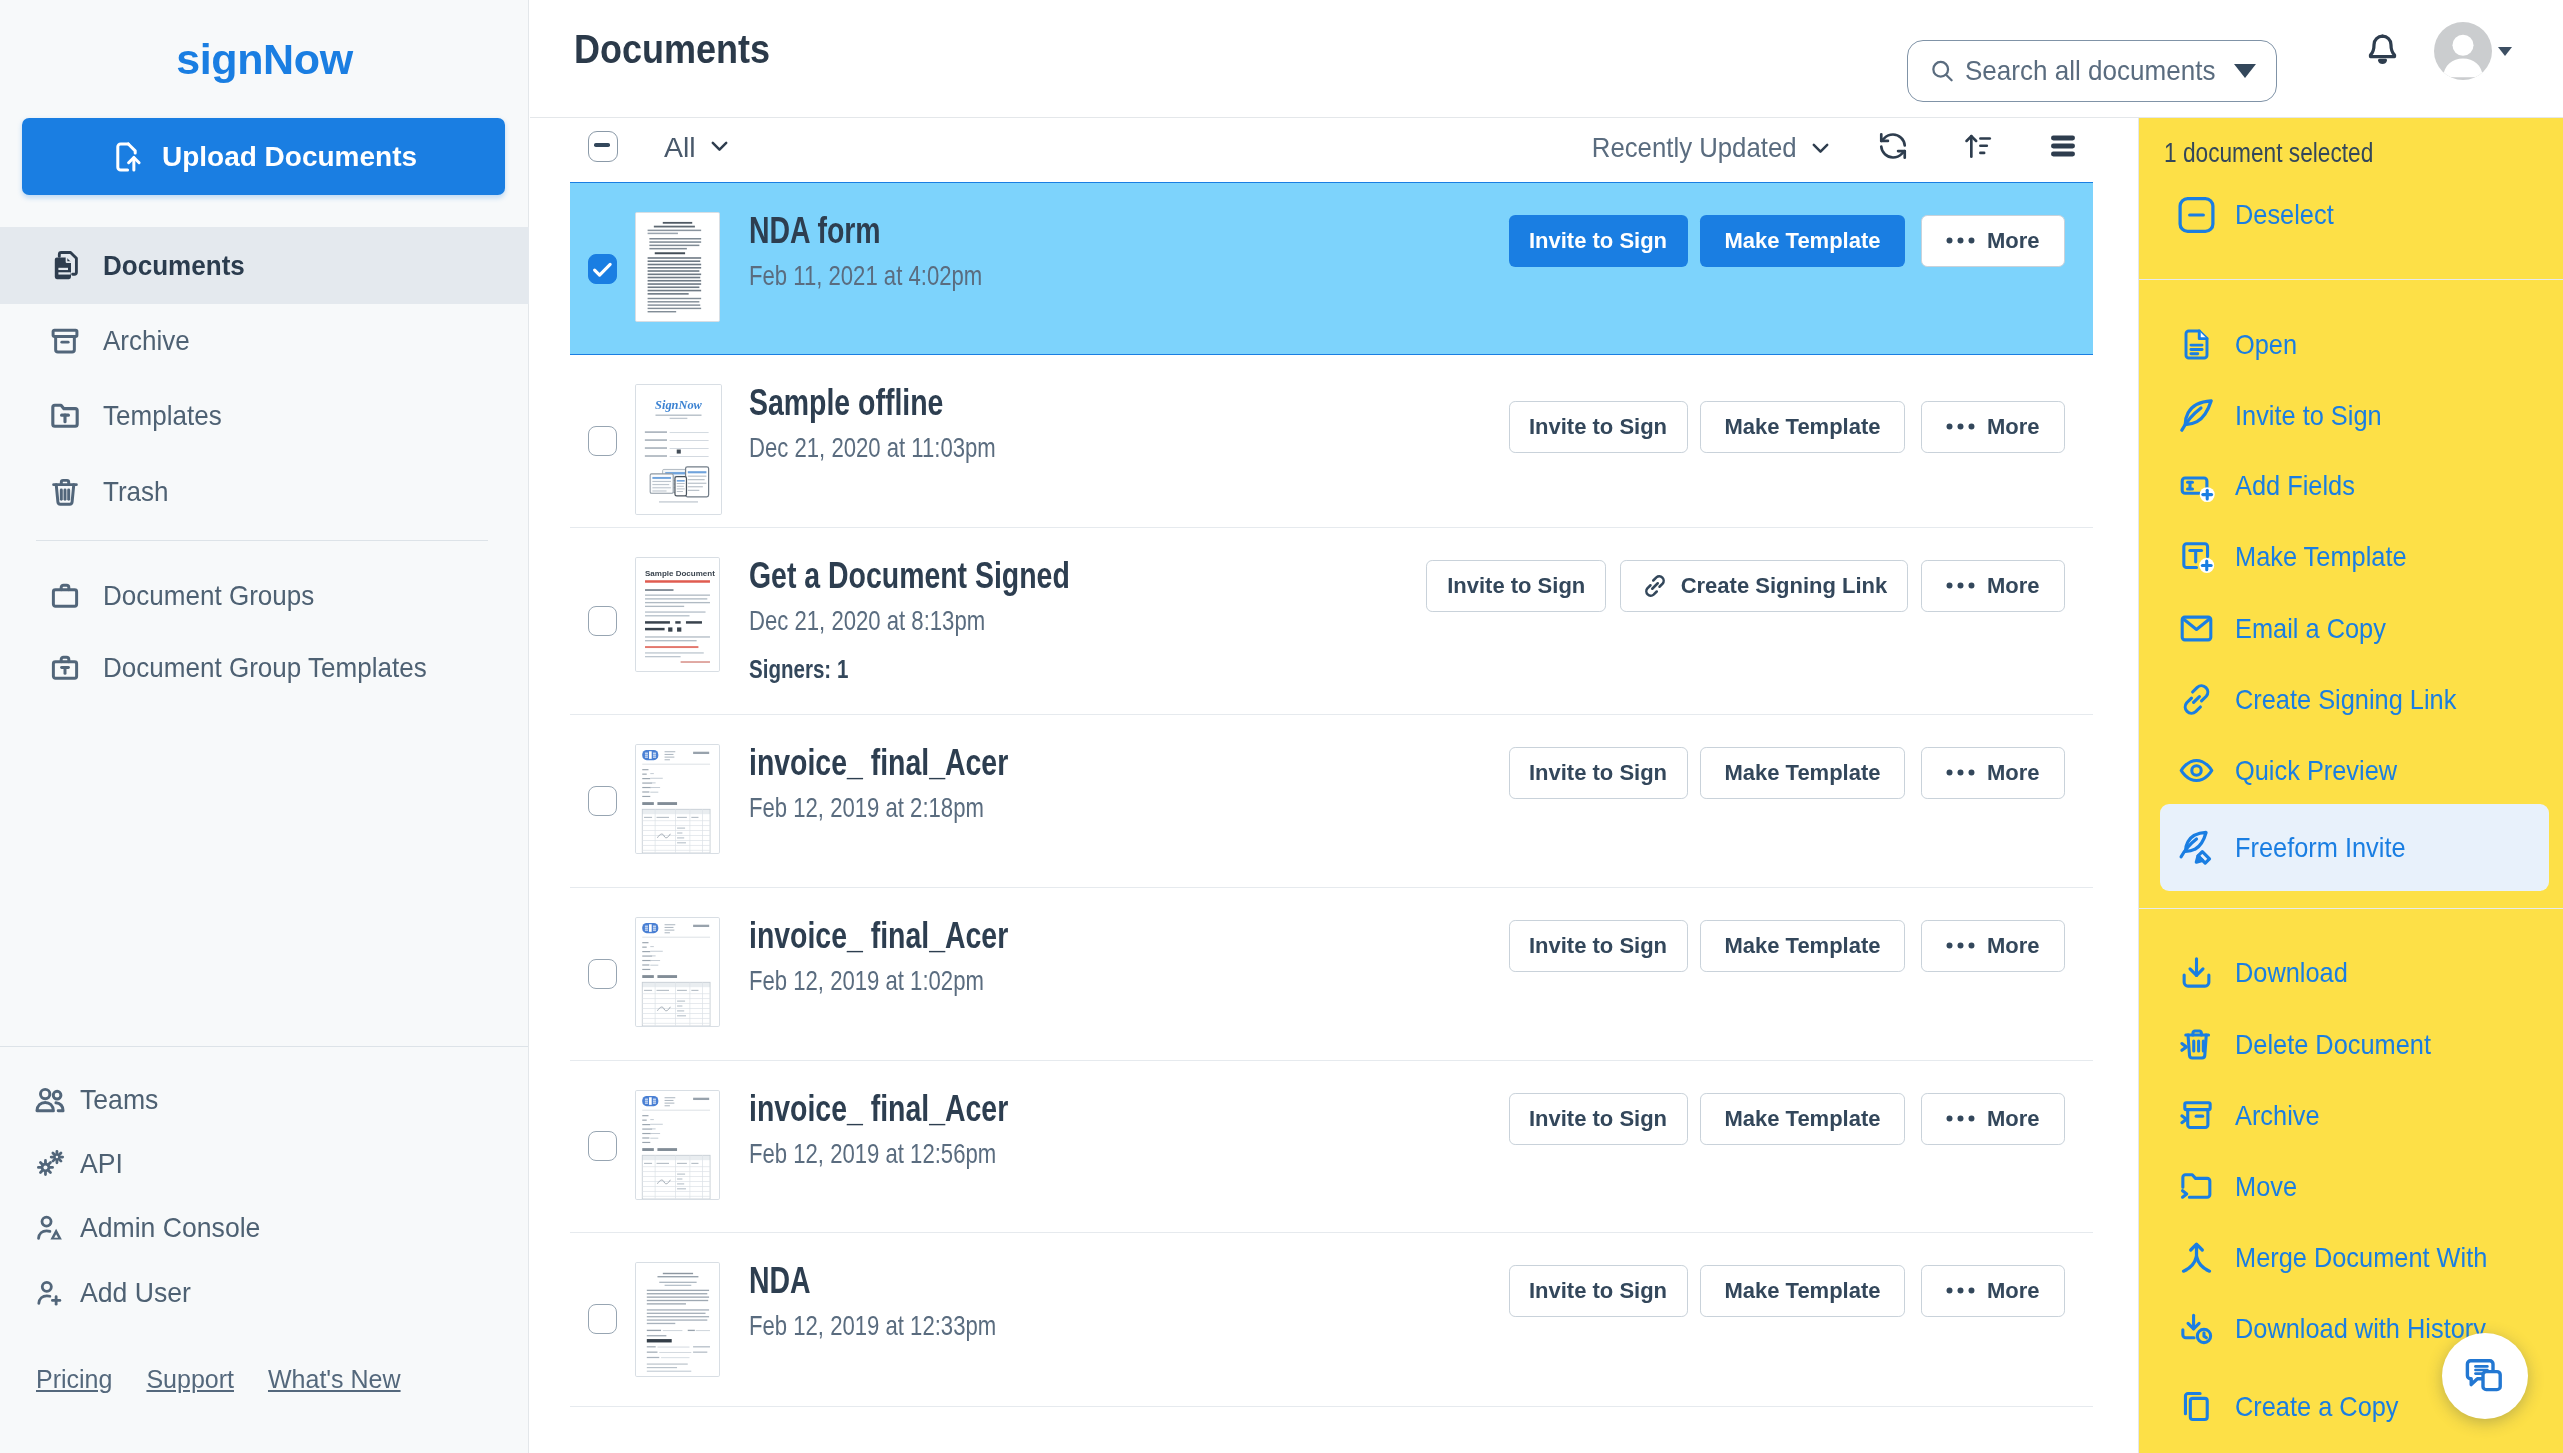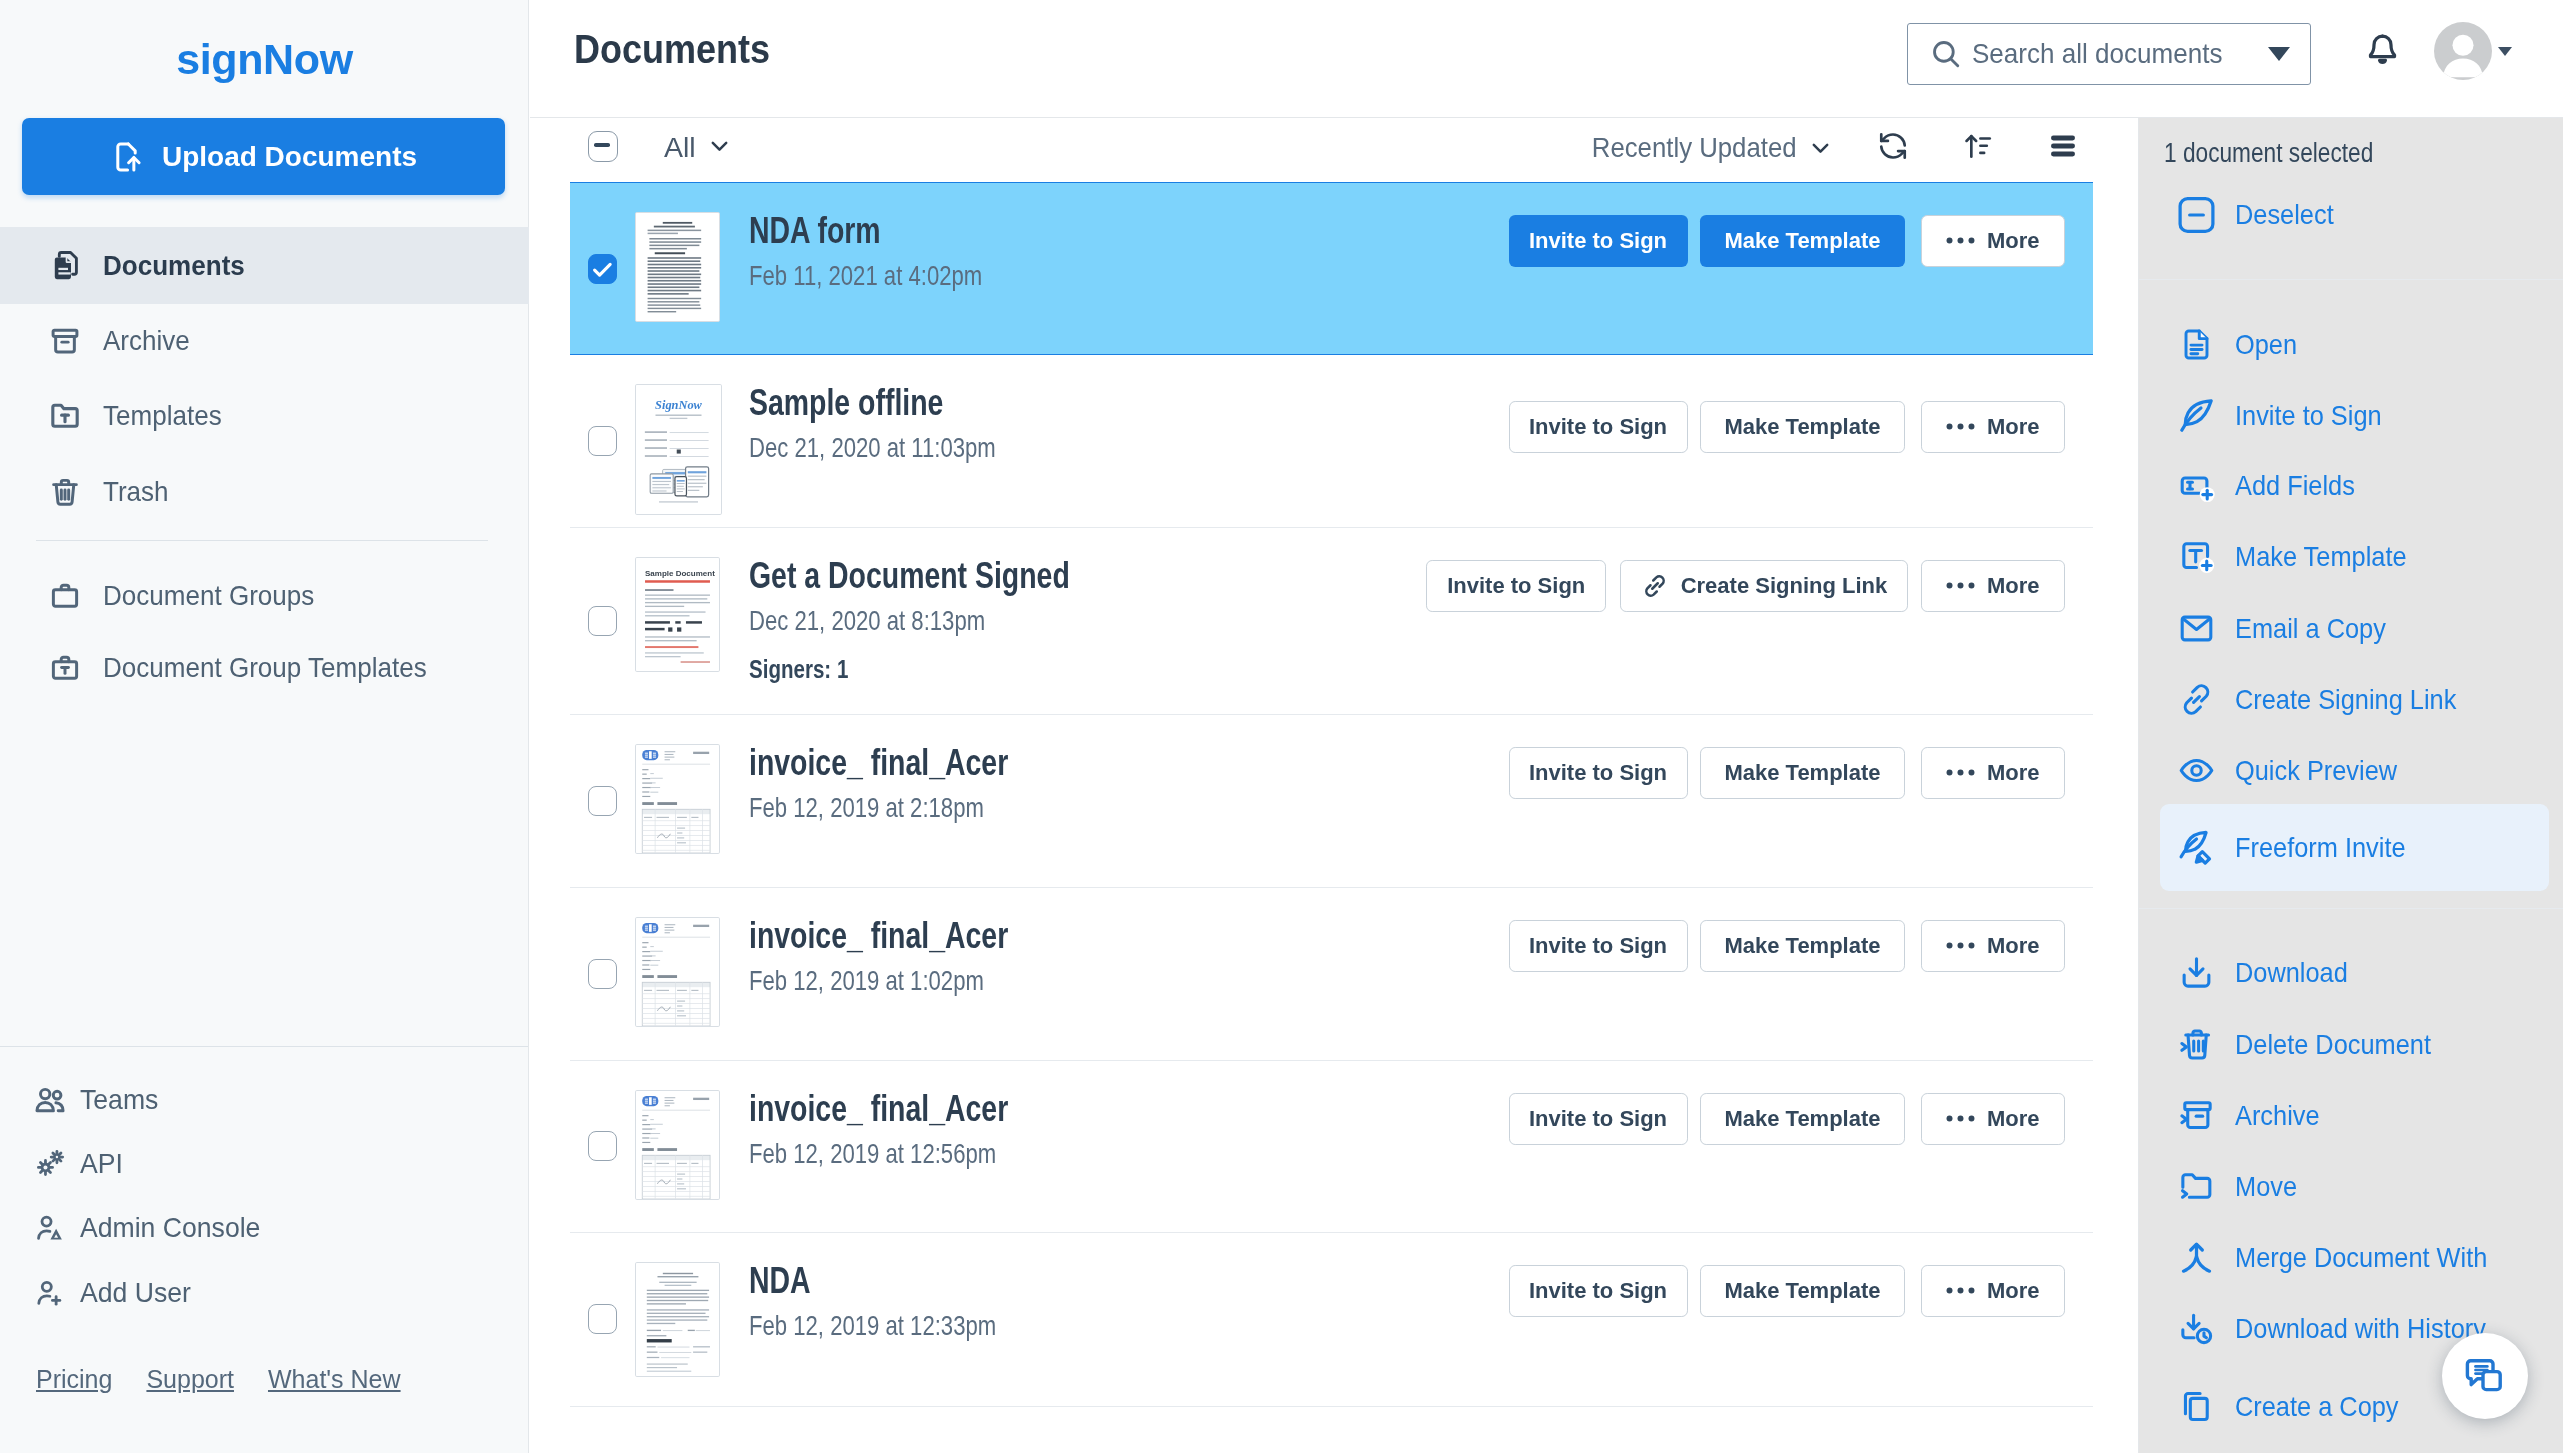--- a/index.html
+++ b/index.html
@@ -26,22 +26,22 @@
   .nav2 { position:absolute; left:0; width:529px; height:64px; display:flex; align-items:center; }
   .nav2 .ic { width:34px; height:34px; margin-left:33px; flex:none; display:flex; align-items:center; justify-content:center; }
   .nav2 .lb { margin-left:12.5px; font-size:28px; color:#4e6173; transform:scaleX(.95); transform-origin:left center; white-space:nowrap; }
   .links { position:absolute; left:36px; font-size:25px; color:#54687c; }
   .links a { color:#54687c; text-decoration:underline; margin-right:34px; }
 
   
   #header { position:absolute; left:530px; top:0; width:2033px; height:118px;
     background:#fff; border-bottom:0.9px solid #e4e7ea; }
   #title { position:absolute; left:44px; top:27px; font-size:40px; font-weight:700; color:#2b3a4a; transform:scaleX(.9); transform-origin:left top; }
-  #search { position:absolute; left:1377px; top:23px; width:404px; height:62px;
-    border:1.8px solid #8093a7; border-radius:3px; display:flex; align-items:center; padding-left:21.4px; }
+  #search { position:absolute; left:1377px; top:40px; width:370px; height:62px;
+    border:1.8px solid #8093a7; border-radius:16px; display:flex; align-items:center; padding-left:21.4px; }
   #search .txt { font-size:28px; color:#5a6c7f; margin-left:9px; transform:scaleX(.93); transform-origin:left center; white-space:nowrap; }
   #search .caret { margin-left:auto; margin-right:19.6px; width:0; height:0;
     border-left:11.6px solid transparent; border-right:11.6px solid transparent;
     border-top:14.2px solid #33475b; }
   #bell { position:absolute; left:1834px; top:31px; }
   #avatar { position:absolute; left:1904px; top:22px; width:58px; height:58px;
     border-radius:50%; background:#cbcdcf; overflow:hidden; }
   #avcaret { position:absolute; left:1968px; top:47px; width:0; height:0;
     border-left:7.1px solid transparent; border-right:7.1px solid transparent;
     border-top:9px solid #3d4f63; }
@@ -73,21 +73,21 @@
   .btn { height:52px; border-radius:6.2px; display:flex; align-items:center; justify-content:center;
     font-size:22px; font-weight:700; white-space:nowrap; }
   .bt { display:inline-block; }
   .btn.fill { background:#1a7ee2; color:#fff; }
   .btn.line { background:#fff; border:1.8px solid #c9d2da; color:#33475b; }
   .dots { display:inline-block; margin-right:11.6px; }
   .dots svg { display:block; }
 
   
   #rpanel { position:absolute; left:2138px; top:118px; width:426px; height:1335px;
-    background:#e5e5e5; border-left:0.9px solid #e4e7ea; }
+    background:#fde047; border-left:0.9px solid #e4e7ea; }
   #seltext { position:absolute; left:25px; top:19.6px; font-size:27px; color:#33475b; transform:scaleX(.84); transform-origin:left top; white-space:nowrap; }
   .ritem { position:absolute; left:0; width:426px; height:71px; display:flex; align-items:center; }
   .ritem .ic { width:41px; height:41px; margin-left:37px; flex:none; display:flex; align-items:center; justify-content:center; }
   .ritem .lb { margin-left:18px; font-size:28.5px; color:#1a7ee2; transform:scaleX(.89); transform-origin:left center; white-space:nowrap; }
   .ritem.hl { background:#e8f1fb; border-radius:9px; left:21.4px; width:389px; height:87px; }
   .ritem.hl .ic { margin-left:16px; }
   .rdiv { position:absolute; left:0; width:426px; height:0.9px; background:#e6eaee; }
 
   #fab { position:absolute; left:2442px; top:1333px; width:86px; height:86px; border-radius:50%;
     background:#fff; box-shadow:0 3.6px 16px rgba(40,60,80,.30); display:flex; align-items:center; justify-content:center; }

